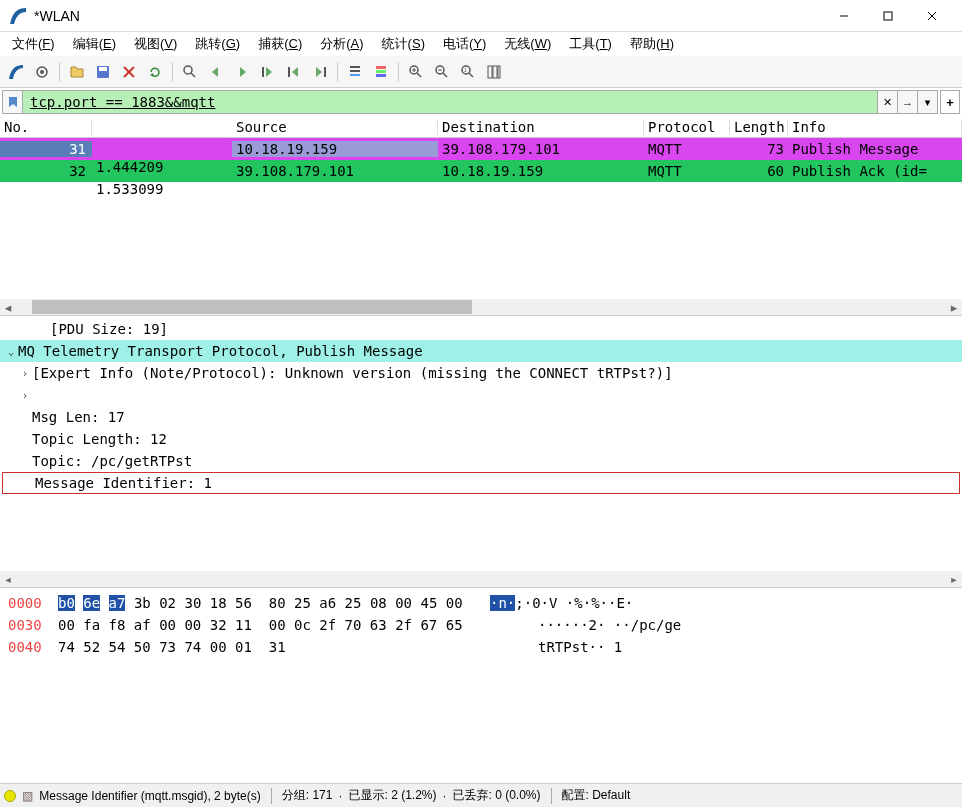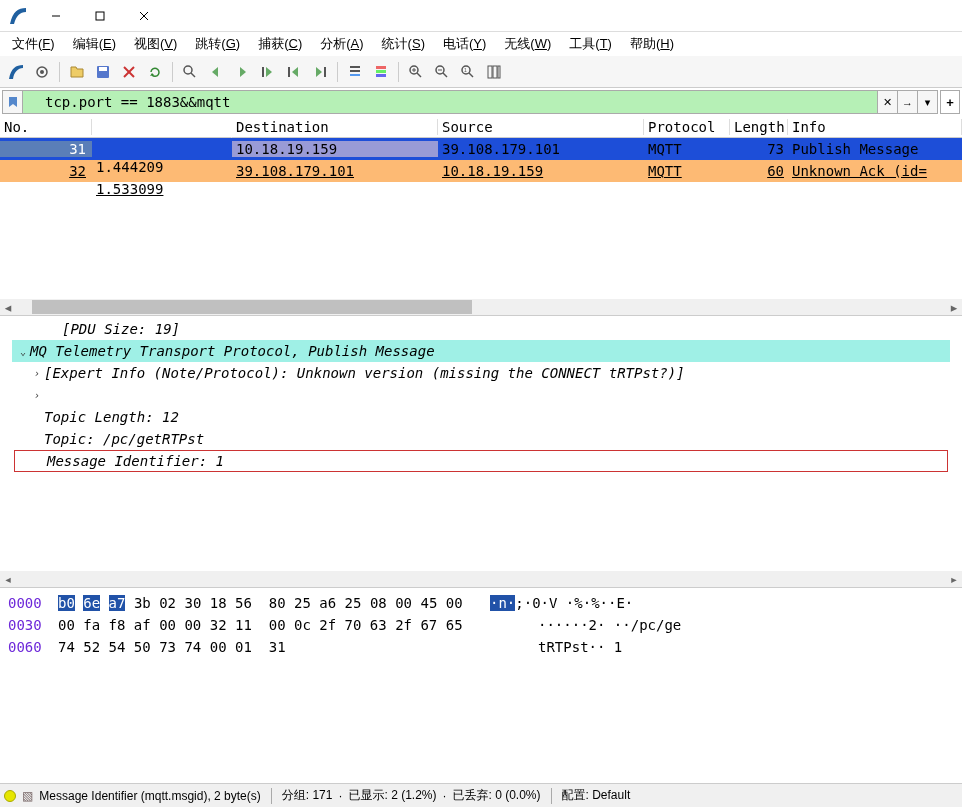--- a/index.html
+++ b/index.html
@@ -11,48 +11,48 @@
 .titlebar .win-btn { width: 44px; height: 28px; display: flex; align-items: center; justify-content: center; cursor: pointer; }
 .titlebar .win-btn svg { width: 10px; height: 10px; }
 .menubar { height: 24px; display: flex; align-items: center; padding: 0 4px; gap: 2px; font-size: 13px; }
 .menubar .menu-item { padding: 2px 8px; cursor: pointer; }
 .menubar .menu-item u { text-decoration: underline; }
 .toolbar { height: 32px; display: flex; align-items: center; padding: 0 4px; gap: 2px; border-bottom: 1px solid #ccc; background: #f6f6f6; }
 .toolbar .tb-btn { width: 24px; height: 24px; display: flex; align-items: center; justify-content: center; cursor: pointer; border-radius: 2px; }
 .toolbar .sep { width: 1px; height: 20px; background: #ccc; margin: 0 3px; }
 .filterbar { height: 28px; display: flex; align-items: stretch; padding: 2px; gap: 0; }
 .filterbar .filter-icon { width: 20px; display: flex; align-items: center; justify-content: center; background: #f6f6f6; border: 1px solid #aaa; border-right: none; }
-.filterbar input { flex: 1; background: #b6f0b6; border: 1px solid #aaa; padding: 0 22px; font-family: Consolas, monospace; font-size: 14px; outline: none; }
+.filterbar input { flex: 1; background: #b6f0b6; border: 1px solid #aaa; padding: 0 7px; font-family: Consolas, monospace; font-size: 14px; outline: none; text-decoration: underline; }
 .filterbar .filter-btn { width: 20px; display: flex; align-items: center; justify-content: center; border: 1px solid #aaa; border-left: none; background: #f6f6f6; cursor: pointer; font-size: 11px; }
 .filterbar .add-btn { width: 20px; display: flex; align-items: center; justify-content: center; border: 1px solid #aaa; margin-left: 2px; cursor: pointer; font-weight: bold; }
 .packet-list { height: 200px; display: flex; flex-direction: column; border-bottom: 1px solid #ccc; overflow: hidden; justify-content: flex-end; }
 .packet-list .header { display: flex; background: #fff; border-bottom: 1px solid #ccc; font-family: Consolas, monospace; font-size: 14px; height: 22px; align-items: center; }
 .packet-list .header .col { border-right: 1px solid #ddd; padding: 0 4px; white-space: nowrap; overflow: hidden; }
 .packet-list .rows { flex: 1; overflow: auto; }
 .packet-list .row { display: flex; height: 22px; align-items: center; font-family: Consolas, monospace; font-size: 14px; }
 .packet-list .row .cell { padding: 0 4px; white-space: nowrap; overflow: hidden; }
 .packet-list .row.selected { background: #d6d9f0; }
 .packet-list .row.selected .cell.no { background: #5a7eb8; color: #fff; }
 .packet-list .row.selected .cell.src { background: #999bd6; }
 .packet-list .scrollbar-x { height: 16px; background: #f0f0f0; display: flex; align-items: center; }
 .packet-list .scrollbar-x .thumb { height: 14px; width: 440px; background: #c0c0c0; margin-left: 16px; }
 .packet-list .scrollbar-x .arrow { width: 16px; text-align: center; color: #666; }
 .packet-details { flex: 1; display: flex; flex-direction: column; font-family: Consolas, monospace; font-size: 14px; overflow: hidden; border-bottom: 1px solid #ccc; min-height: 0; }
-.packet-details .tree { flex: 1; overflow: auto; padding: 2px 12px; font-style: italic; }
+.packet-details .tree { flex: 1; overflow: auto; padding: 2px 0; }
 .packet-details .tree-row { display: flex; align-items: center; padding: 1px 4px; height: 22px; white-space: nowrap; }
 .packet-details .tree-row .expander { width: 14px; display: inline-block; text-align: center; font-size: 10px; color: #333; }
 .packet-details .tree-row.hilite { background: #9ff0e6; }
 .packet-details .tree-row.boxed { border: 1px solid #cc3333; margin: 0 2px; }
 .packet-details .indent-1 { padding-left: 18px; }
 .packet-details .indent-2 { padding-left: 36px; }
 .packet-details .scrollbar-x { height: 16px; background: #f0f0f0; display: flex; align-items: center; }
 .packet-details .scrollbar-x .arrow { width: 16px; text-align: center; color: #666; }
 .hex-pane { height: 195px; font-family: Consolas, monospace; font-size: 14px; overflow: auto; padding: 4px 8px; }
 .hex-pane .hex-row { white-space: pre; line-height: 22px; }
-.hex-pane .offset { color: #6d28d9; display: inline-block; width: 50px; }
+.hex-pane .offset { color: #ef4444; display: inline-block; width: 50px; }
 .hex-pane .selbyte { background: #2152a8; color: #fff; }
 .statusbar { height: 24px; background: #f0f0f0; border-top: 1px solid #ccc; display: flex; align-items: center; font-size: 12px; padding: 0 4px; gap: 6px; }
 .statusbar .sep-v { width: 1px; height: 16px; background: #aaa; margin: 0 4px; }
 .statusbar .status-circle { width: 12px; height: 12px; border-radius: 50%; background: #e6e600; border: 1px solid #aa0; }
 .col-no { width: 92px; }
 .col-time { width: 140px; margin-top: 36px; }
 .col-src { width: 206px; }
 .col-dst { width: 206px; }
 .col-proto { width: 86px; }
 .col-len { width: 58px; }
@@ -60,20 +60,21 @@
 </style>
 </head>
 <body>
 
 <div class="titlebar">
   <span class="app-icon">
     <svg viewBox="0 0 20 20">
         <path fill="#2060a0" d="M2 18 C5 5 10 2 18 2 L18 6 C12 6 8 10 6 18 Z"></path>
       </svg>
   </span>
+  <span class="title">*WLAN</span>
   <div class="win-controls">
     <div class="win-btn">
         <svg viewBox="0 0 10 10">
           <line x1="1" y1="5" x2="9" y2="5" stroke="#000" stroke-width="1"></line>
         </svg>
       </div>
     <div class="win-btn">
         <svg viewBox="0 0 10 10">
           <rect x="1" y="1" width="8" height="8" fill="none" stroke="#000" stroke-width="1"></rect>
         </svg>
@@ -229,44 +230,44 @@
   <div class="filter-btn">✕</div>
   <div class="filter-btn">→</div>
   <div class="filter-btn">▾</div>
   <div class="add-btn">+</div>
 </div>
 
 <div class="packet-list">
   <div class="header">
     <div class="col col-no">No.</div>
     <div class="col col-time">Time</div>
+    <div class="col col-src">Source</div>
     <div class="col col-dst">Destination</div>
-    <div class="col col-src">Source</div>
     <div class="col col-proto">Protocol</div>
     <div class="col col-len">Length</div>
     <div class="col col-info">Info</div>
   </div>
   <div class="rows" id="packet-rows">
-      <div class="row selected" style="background: #1d4ed8;">
+      <div class="row selected" style="background: #d946ef;">
         <div class="cell col-no no" style="text-align:right;padding-right:6px">31</div>
         <div class="cell col-time">1.444209</div>
         <div class="cell col-src src">10.18.19.159</div>
         <div class="cell col-dst">39.108.179.101</div>
         <div class="cell col-proto">MQTT</div>
         <div class="cell col-len" style="text-align:right">73</div>
         <div class="cell col-info">Publish Message</div>
       </div>
-      <div class="row" style="background: #fdba74; text-decoration: underline;">
+      <div class="row" style="background: #22c55e;">
         <div class="cell col-no no" style="text-align:right;padding-right:6px">32</div>
         <div class="cell col-time">1.533099</div>
         <div class="cell col-src src">39.108.179.101</div>
         <div class="cell col-dst">10.18.19.159</div>
         <div class="cell col-proto">MQTT</div>
         <div class="cell col-len" style="text-align:right">60</div>
-        <div class="cell col-info">Unknown Ack (id=</div>
+        <div class="cell col-info">Publish Ack (id=</div>
       </div>
     </div>
   <div class="scrollbar-x">
     <div class="arrow">◂</div>
     <div class="thumb"></div>
     <div style="flex:1"></div>
     <div class="arrow">▸</div>
   </div>
 </div>
 
@@ -282,20 +283,24 @@
       </div>
       <div class="tree-row indent-1">
         <span class="expander">›</span>
         <span>[Expert Info (Note/Protocol): Unknown version (missing the CONNECT tRTPst?)]</span>
       </div>
       <div class="tree-row indent-1">
         <span class="expander">›</span>
       </div>
       <div class="tree-row indent-1">
         <span class="expander"></span>
+        <span>Msg Len: 17</span>
+      </div>
+      <div class="tree-row indent-1">
+        <span class="expander"></span>
         <span>Topic Length: 12</span>
       </div>
       <div class="tree-row indent-1">
         <span class="expander"></span>
         <span>Topic: /pc/getRTPst</span>
       </div>
       <div class="tree-row indent-1 boxed">
         <span class="expander"></span>
         <span>Message Identifier: 1</span>
       </div>
@@ -303,21 +308,21 @@
   <div class="scrollbar-x">
     <div class="arrow">◂</div>
     <div style="flex:1"></div>
     <div class="arrow">▸</div>
   </div>
 </div>
 
 <div class="hex-pane" id="hexpane">
     <div class="hex-row"><span class="offset">0000</span><span style="display:inline-block;width:432px"><span class="selbyte">b0</span> <span class="selbyte">6e</span> <span class="selbyte">a7</span> 3b 02 30 18 56  80 25 a6 25 08 00 45 00</span><span><span class="selbyte">·n·</span>;·0·V ·%·%··E·</span></div>
     <div class="hex-row"><span class="offset">0030</span><span style="display:inline-block;width:480px">00 fa f8 af 00 00 32 11  00 0c 2f 70 63 2f 67 65</span><span>······2· ··/pc/ge</span></div>
-    <div class="hex-row"><span class="offset">0060</span><span style="display:inline-block;width:480px">74 52 54 50 73 74 00 01  31</span><span>tRTPst·· 1</span></div>
+    <div class="hex-row"><span class="offset">0040</span><span style="display:inline-block;width:480px">74 52 54 50 73 74 00 01  31</span><span>tRTPst·· 1</span></div>
   </div>
 
 <div class="statusbar">
   <div class="status-circle"></div>
   <span style="color:#766">▧</span>
   <span>Message Identifier (mqtt.msgid), 2 byte(s)</span>
   <div class="sep-v"></div>
   <span>分组: 171</span>
   <span> · </span>
   <span>已显示: 2 (1.2%)</span>

